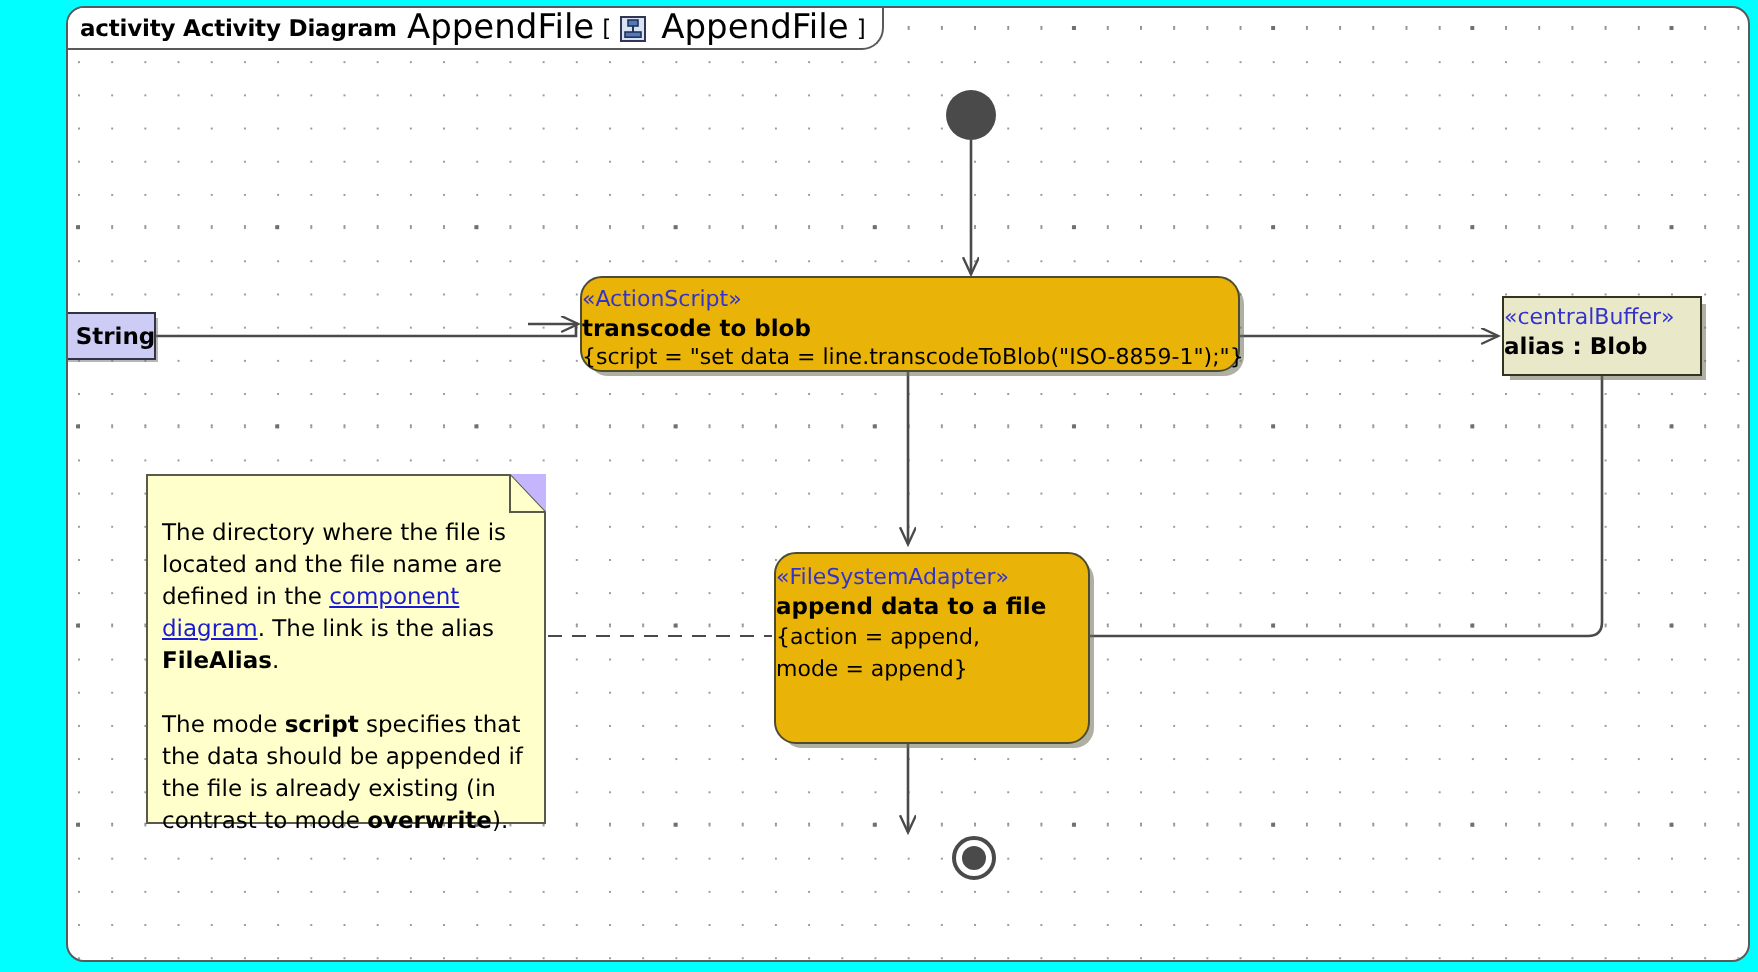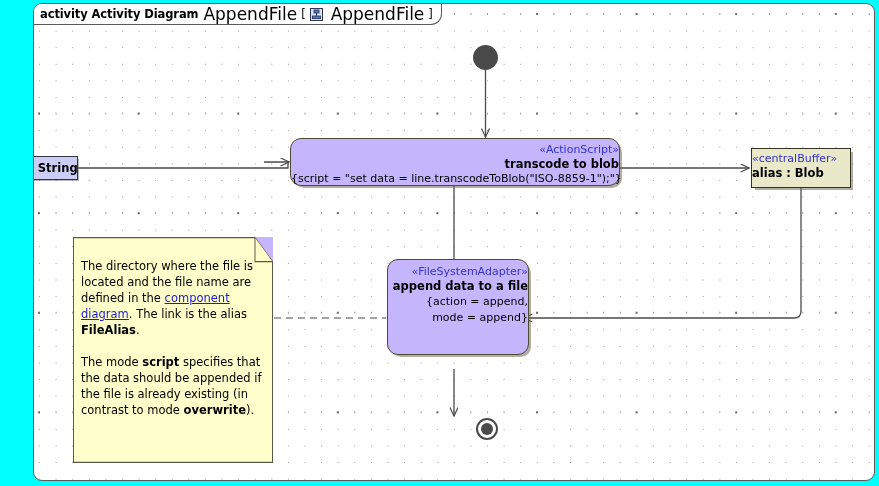--- a/index.html
+++ b/index.html
@@ -96,25 +96,25 @@
   #frame-header .icon-act {
     width: 13px; height: 13px;
     margin: 0 3px 0 4px;
     position: relative;
     flex: 0 0 auto;
   }
 
   
   .act-node {
     position: absolute;
-    background: #c4b5fd;
+    background: #eab308;
     border: 1px solid #4c4c33;
     border-radius: 11px;
     box-sizing: border-box;
-    text-align: right;
+    text-align: left;
     z-index: 20;
     box-shadow: 3px 3px 0 -1px rgba(110,110,90,0.55);
   }
   .stereo {
     color: #3333cc;
     font-size: 11px;
     line-height: 14px;
     white-space: nowrap;
   }
   .nodename {
@@ -131,22 +131,22 @@
 
   #node-transcode {
     left: 256px;  
     top: 134px;
     width: 330px;
     height: 48px;
     padding-top: 4px;
   }
   #node-append {
     left: 353px;
-    top: 255px;
-    width: 142px;
+    top: 272px;
+    width: 158px;
     height: 96px;
     padding-top: 5px;
   }
   #node-append .nodebody { line-height: 15.5px; }
 
   
   #node-buffer {
     position: absolute;
     left: 717px;
     top: 144px;
@@ -217,21 +217,21 @@
     z-index: 10;
     pointer-events: none;
   }
 
   
   #note-comment {
     position: absolute;
     left: 39px;
     top: 233px;
     width: 200px;
-    height: 226px;
+    height: 175px;
     background: #c4b5fd;
     z-index: 25;
     box-sizing: border-box;
   }
   #note-comment .note-shape {
     position: absolute;
     left: 0; top: 0;
     width: 100%; height: 100%;
   }
   #note-comment .note-text {

